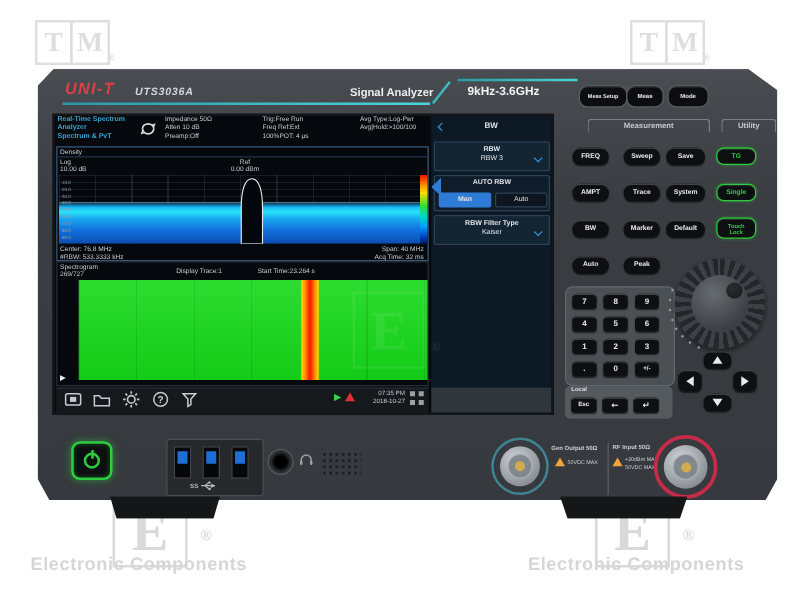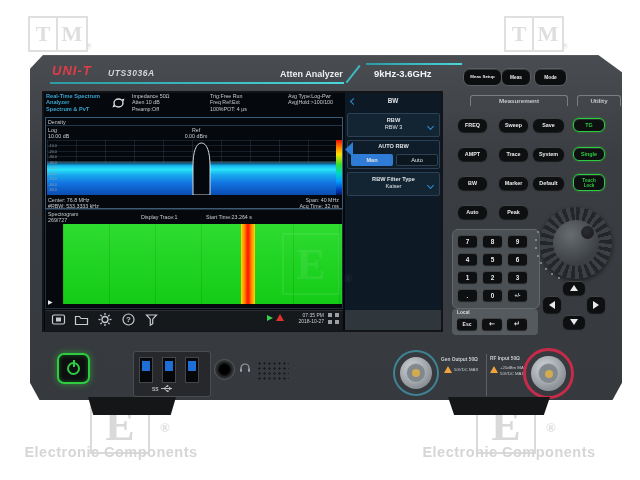--- a/index.html
+++ b/index.html
@@ -84,21 +84,21 @@
     <div class="wmcaption abs" style="left:414px;top:50px;width:190px;">Electronic Components</div>
   </div>
 
   <div class="device"></div>
 
   <div class="abs" style="left:52px;top:63px;font-size:13px;font-weight:bold;letter-spacing:1px;color:#e23d47;font-style:italic;"><span>UNI-T</span></div>
   <div class="abs" style="left:108px;top:68px;font-size:8.5px;font-weight:bold;letter-spacing:.6px;color:#d3d6d9;font-style:italic;"><span>UTS3036A</span></div>
   <div class="abs tealline" style="left:50px;top:82px;width:294px;height:2px;"></div>
   <div class="abs tealline" style="left:352px;top:63px;width:2px;height:22px;transform:rotate(38deg);"></div>
   <div class="abs tealline" style="left:366px;top:63px;width:96px;height:2px;"></div>
-  <div class="abs" style="left:280px;top:69px;font-size:9px;font-weight:bold;color:#eceef0;"><span>Atten Analyzer</span></div>
+  <div class="abs" style="left:280px;top:69px;font-size:9px;font-weight:bold;color:#eceef0;"><span>Signal Analyzer</span></div>
   <div class="abs" style="left:374px;top:68px;font-size:9.5px;font-weight:bold;color:#f0f2f4;"><span>9kHz-3.6GHz</span></div>
   <div class="bezelbtn" style="left:463px;top:68px;width:33px;height:16px;font-size:4.4px;line-height:4.8px;padding:0 2px;">
       <span>Meas Setup</span>
     </div>
   <div class="bezelbtn" style="left:501px;top:68px;width:28px;height:16px;font-size:4.8px;">
       <span>Meas</span>
     </div>
   <div class="bezelbtn" style="left:534px;top:68px;width:31px;height:16px;font-size:4.8px;">
       <span>Mode</span>
     </div>

